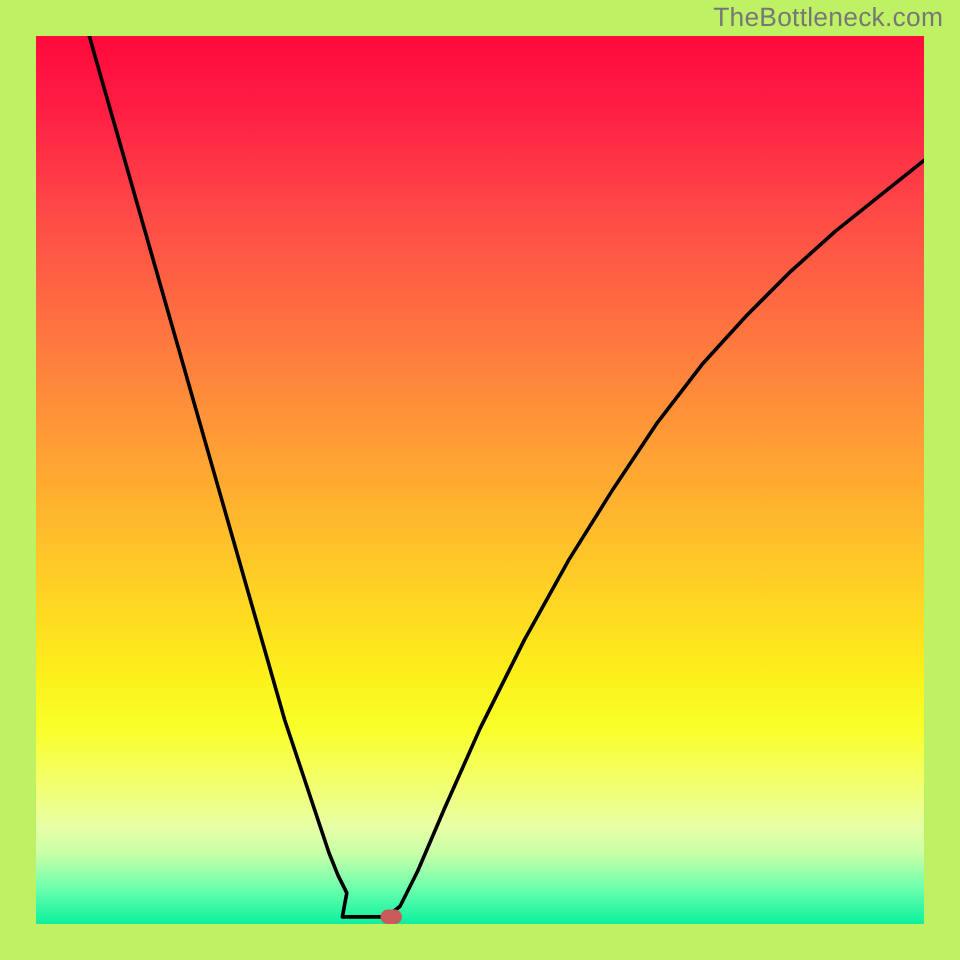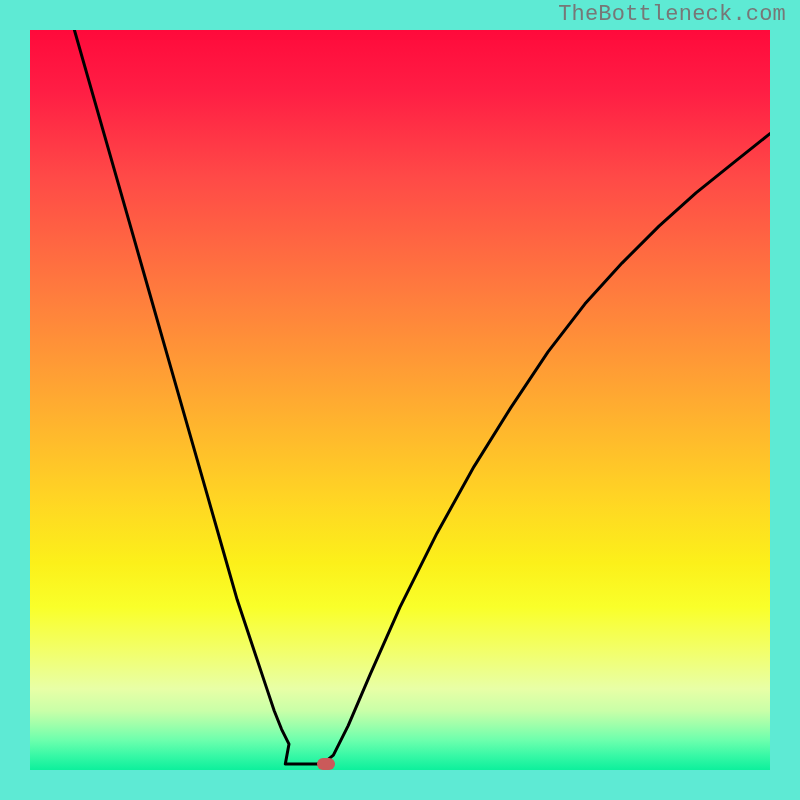--- a/index.html
+++ b/index.html
@@ -7,23 +7,22 @@
     padding: 0;
     width: 800px;
     height: 800px;
     background: #000;
     overflow: hidden;
     font-family: Arial, Helvetica, sans-serif;
   }
   .outer {
     width: 800px;
     height: 800px;
-    background: #5eead4;
+    background: #bef264;
     position: relative;
-    font-family: Liberation Mono, monospace;
   }
   .watermark {
     position: absolute;
     top: 2px;
     right: 14px;
     color: #777;
     font-size: 22px;
     font-weight: 500;
     letter-spacing: 0.2px;
     z-index: 5;

